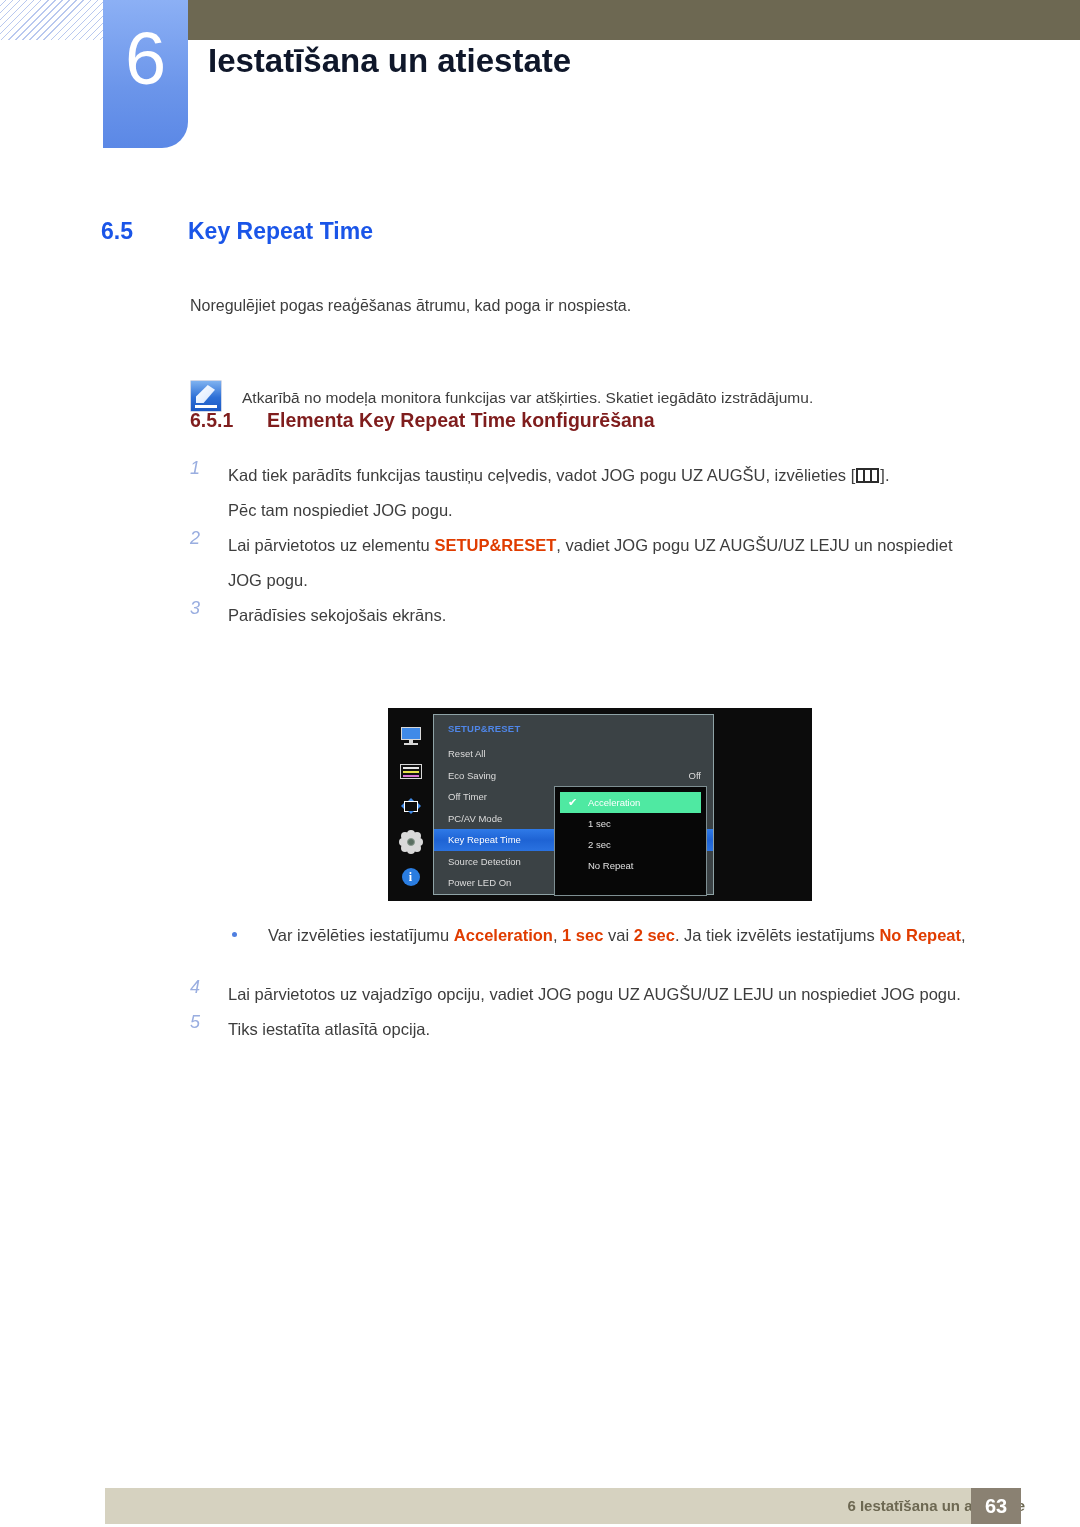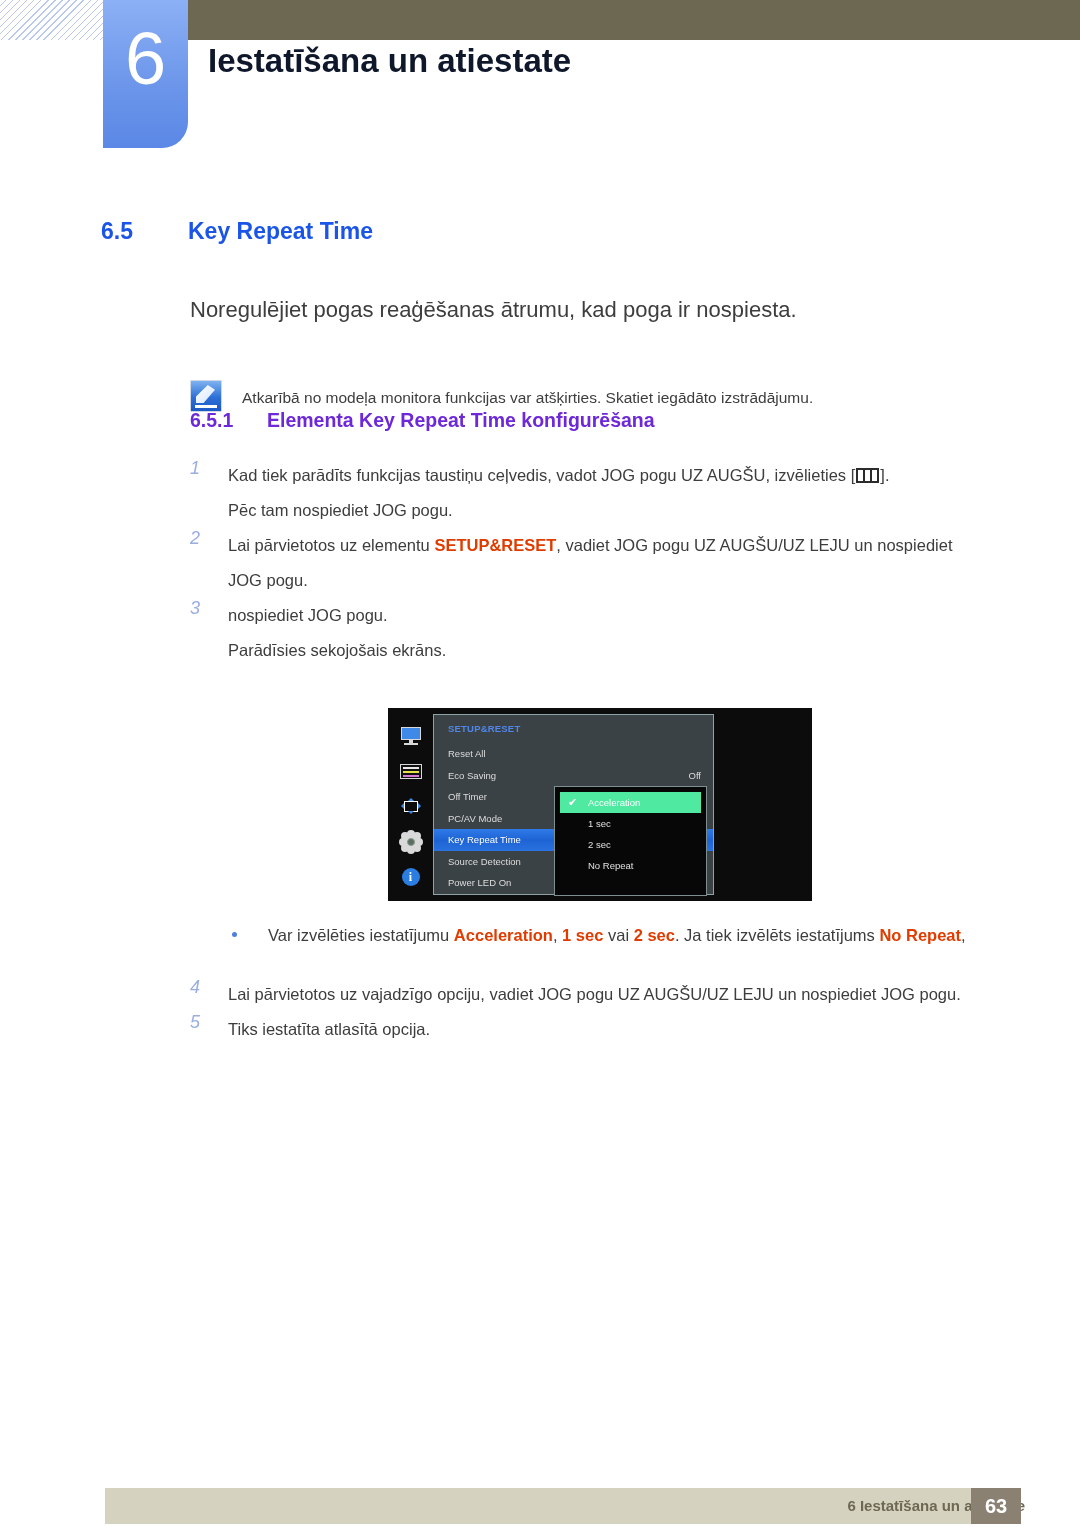--- a/index.html
+++ b/index.html
@@ -65,21 +65,21 @@
     font-size: 23px;
     font-weight: bold;
     color: #1a55e8;
     white-space: nowrap;
   }
   .sec-head .num { display: inline-block; width: 87px; }
 
   .intro {
     position: absolute;
     left: 190px; top: 297px;
-    font-size: 22px;
+    font-size: 16px;
     color: #3d3d3d;
   }
 
   
   .note-row {
     position: absolute;
     left: 190px; top: 344px;
     display: flex;
     align-items: center;
     margin-top: 36px;
@@ -113,21 +113,21 @@
     color: #3d3d3d;
     padding-top: 4px;
   }
 
   
   .sub-head {
     position: absolute;
     left: 190px; top: 409px;
     font-size: 19.5px;
     font-weight: bold;
-    color: #6d28d9;
+    color: #7f1d1d;
     white-space: nowrap;
   }
   .sub-head .num { display: inline-block; width: 77px; }
 
   
   .step {
     position: absolute;
     left: 190px;
     width: 800px;
   }
@@ -414,21 +414,20 @@
   <div class="step-num">2</div>
   <div class="step-body">
     <span class="ln"><span>Lai pārvietotos uz elementu </span><span class="hl">SETUP&amp;RESET</span><span>, vadiet JOG pogu UZ AUGŠU/UZ LEJU un nospiediet</span></span>
     <span class="ln">JOG pogu.</span>
   </div>
 </div>
 
 <div class="step" style="top:598px;">
   <div class="step-num">3</div>
   <div class="step-body">
-    <span class="ln">nospiediet JOG pogu.</span>
     <span class="ln">Parādīsies sekojošais ekrāns.</span>
   </div>
 </div>
 
 <div class="osd">
 
   <div class="osd-rail">
     <div class="rail-ico ico-monitor">
       <div class="scr"></div>
         <div class="stand"></div>

